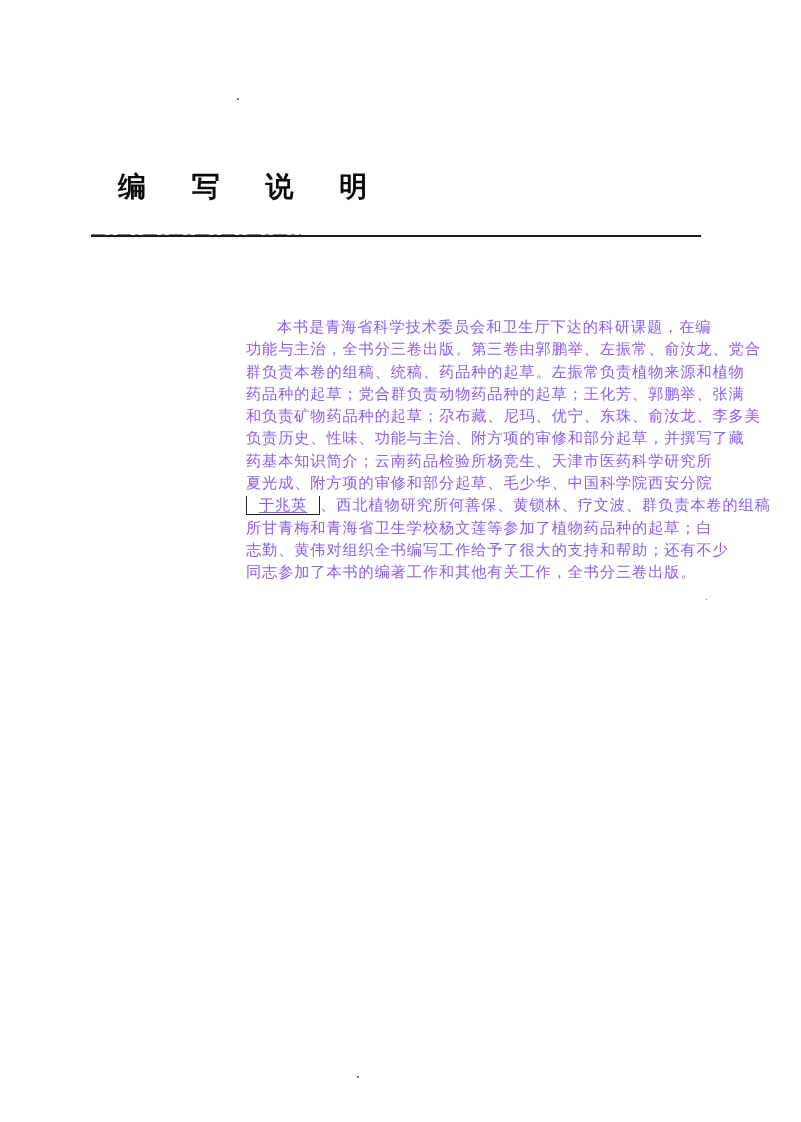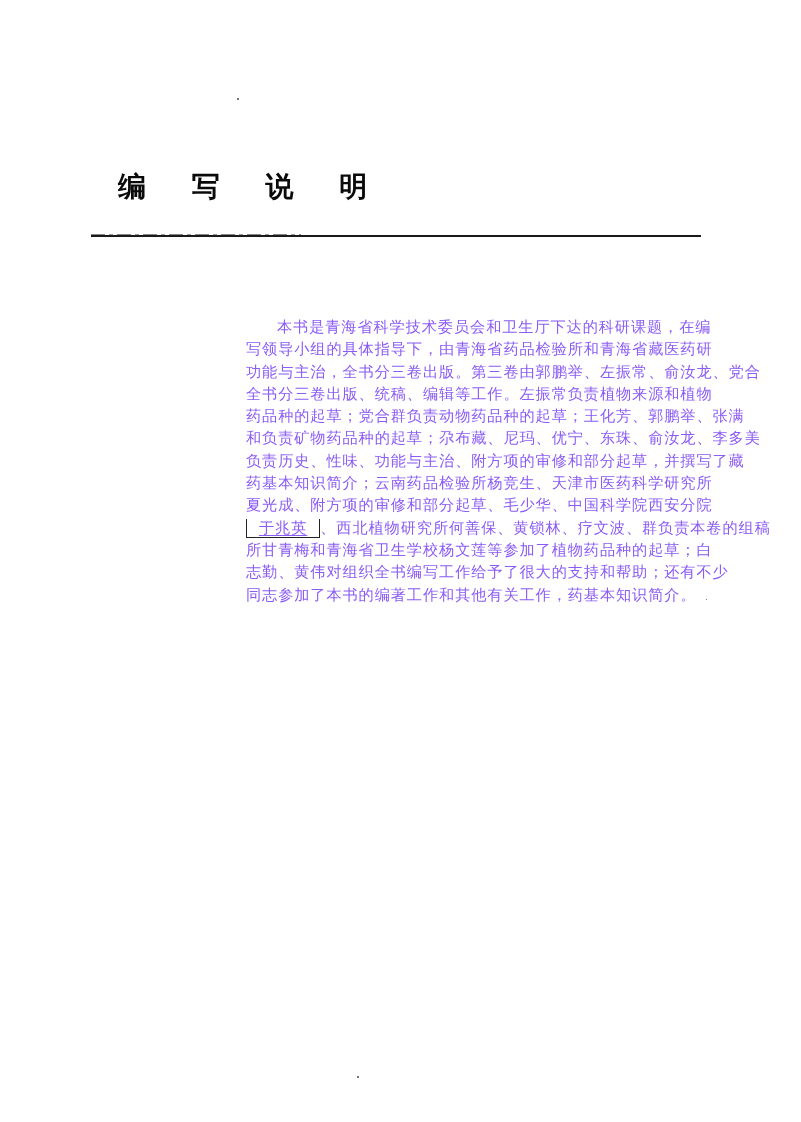--- a/index.html
+++ b/index.html
@@ -98,27 +98,26 @@
   <div class="speck" style="left:357px; top:1076px;"></div>
   <div class="speck" style="left:706px; top:599px; width:1px; height:1px;"></div>
 
   <h1 class="heading">编 写 说 明</h1>
 
   <div class="rule"></div>
   <div class="rule-rough"></div>
 
   <div class="body-text">
     <span class="line indent">本书是青海省科学技术委员会和卫生厅下达的科研课题，在编</span>
-    <span class="line">写领导小组的具体指导下，由青海省药品检验所和青海省藏医药研</span>
     <span class="line">功能与主治，全书分三卷出版。第三卷由郭鹏举、左振常、俞汝龙、党合</span>
-    <span class="line">全书分三卷出版、统稿、编辑等工作。左振常负责植物来源和植物</span>
+    <span class="line">群负责本卷的组稿、统稿、药品种的起草。左振常负责植物来源和植物</span>
     <span class="line">药品种的起草；党合群负责动物药品种的起草；王化芳、郭鹏举、张满</span>
     <span class="line">和负责矿物药品种的起草；尕布藏、尼玛、优宁、东珠、俞汝龙、李多美</span>
     <span class="line">负责历史、性味、功能与主治、附方项的审修和部分起草，并撰写了藏</span>
     <span class="line">药基本知识简介；云南药品检验所杨竞生、天津市医药科学研究所</span>
     <span class="line">夏光成、附方项的审修和部分起草、毛少华、中国科学院西安分院</span>
     <span class="line"><span class="boxed">于兆英</span><span>、西北植物研究所何善保、黄锁林、疗文波、群负责本卷的组稿</span></span>
     <span class="line">所甘青梅和青海省卫生学校杨文莲等参加了植物药品种的起草；白</span>
     <span class="line">志勤、黄伟对组织全书编写工作给予了很大的支持和帮助；还有不少</span>
-    <span class="line">同志参加了本书的编著工作和其他有关工作，药基本知识简介。</span>
+    <span class="line">同志参加了本书的编著工作和其他有关工作，全书分三卷出版。</span>
   </div>
 
 </div>
 
 </body></html>

